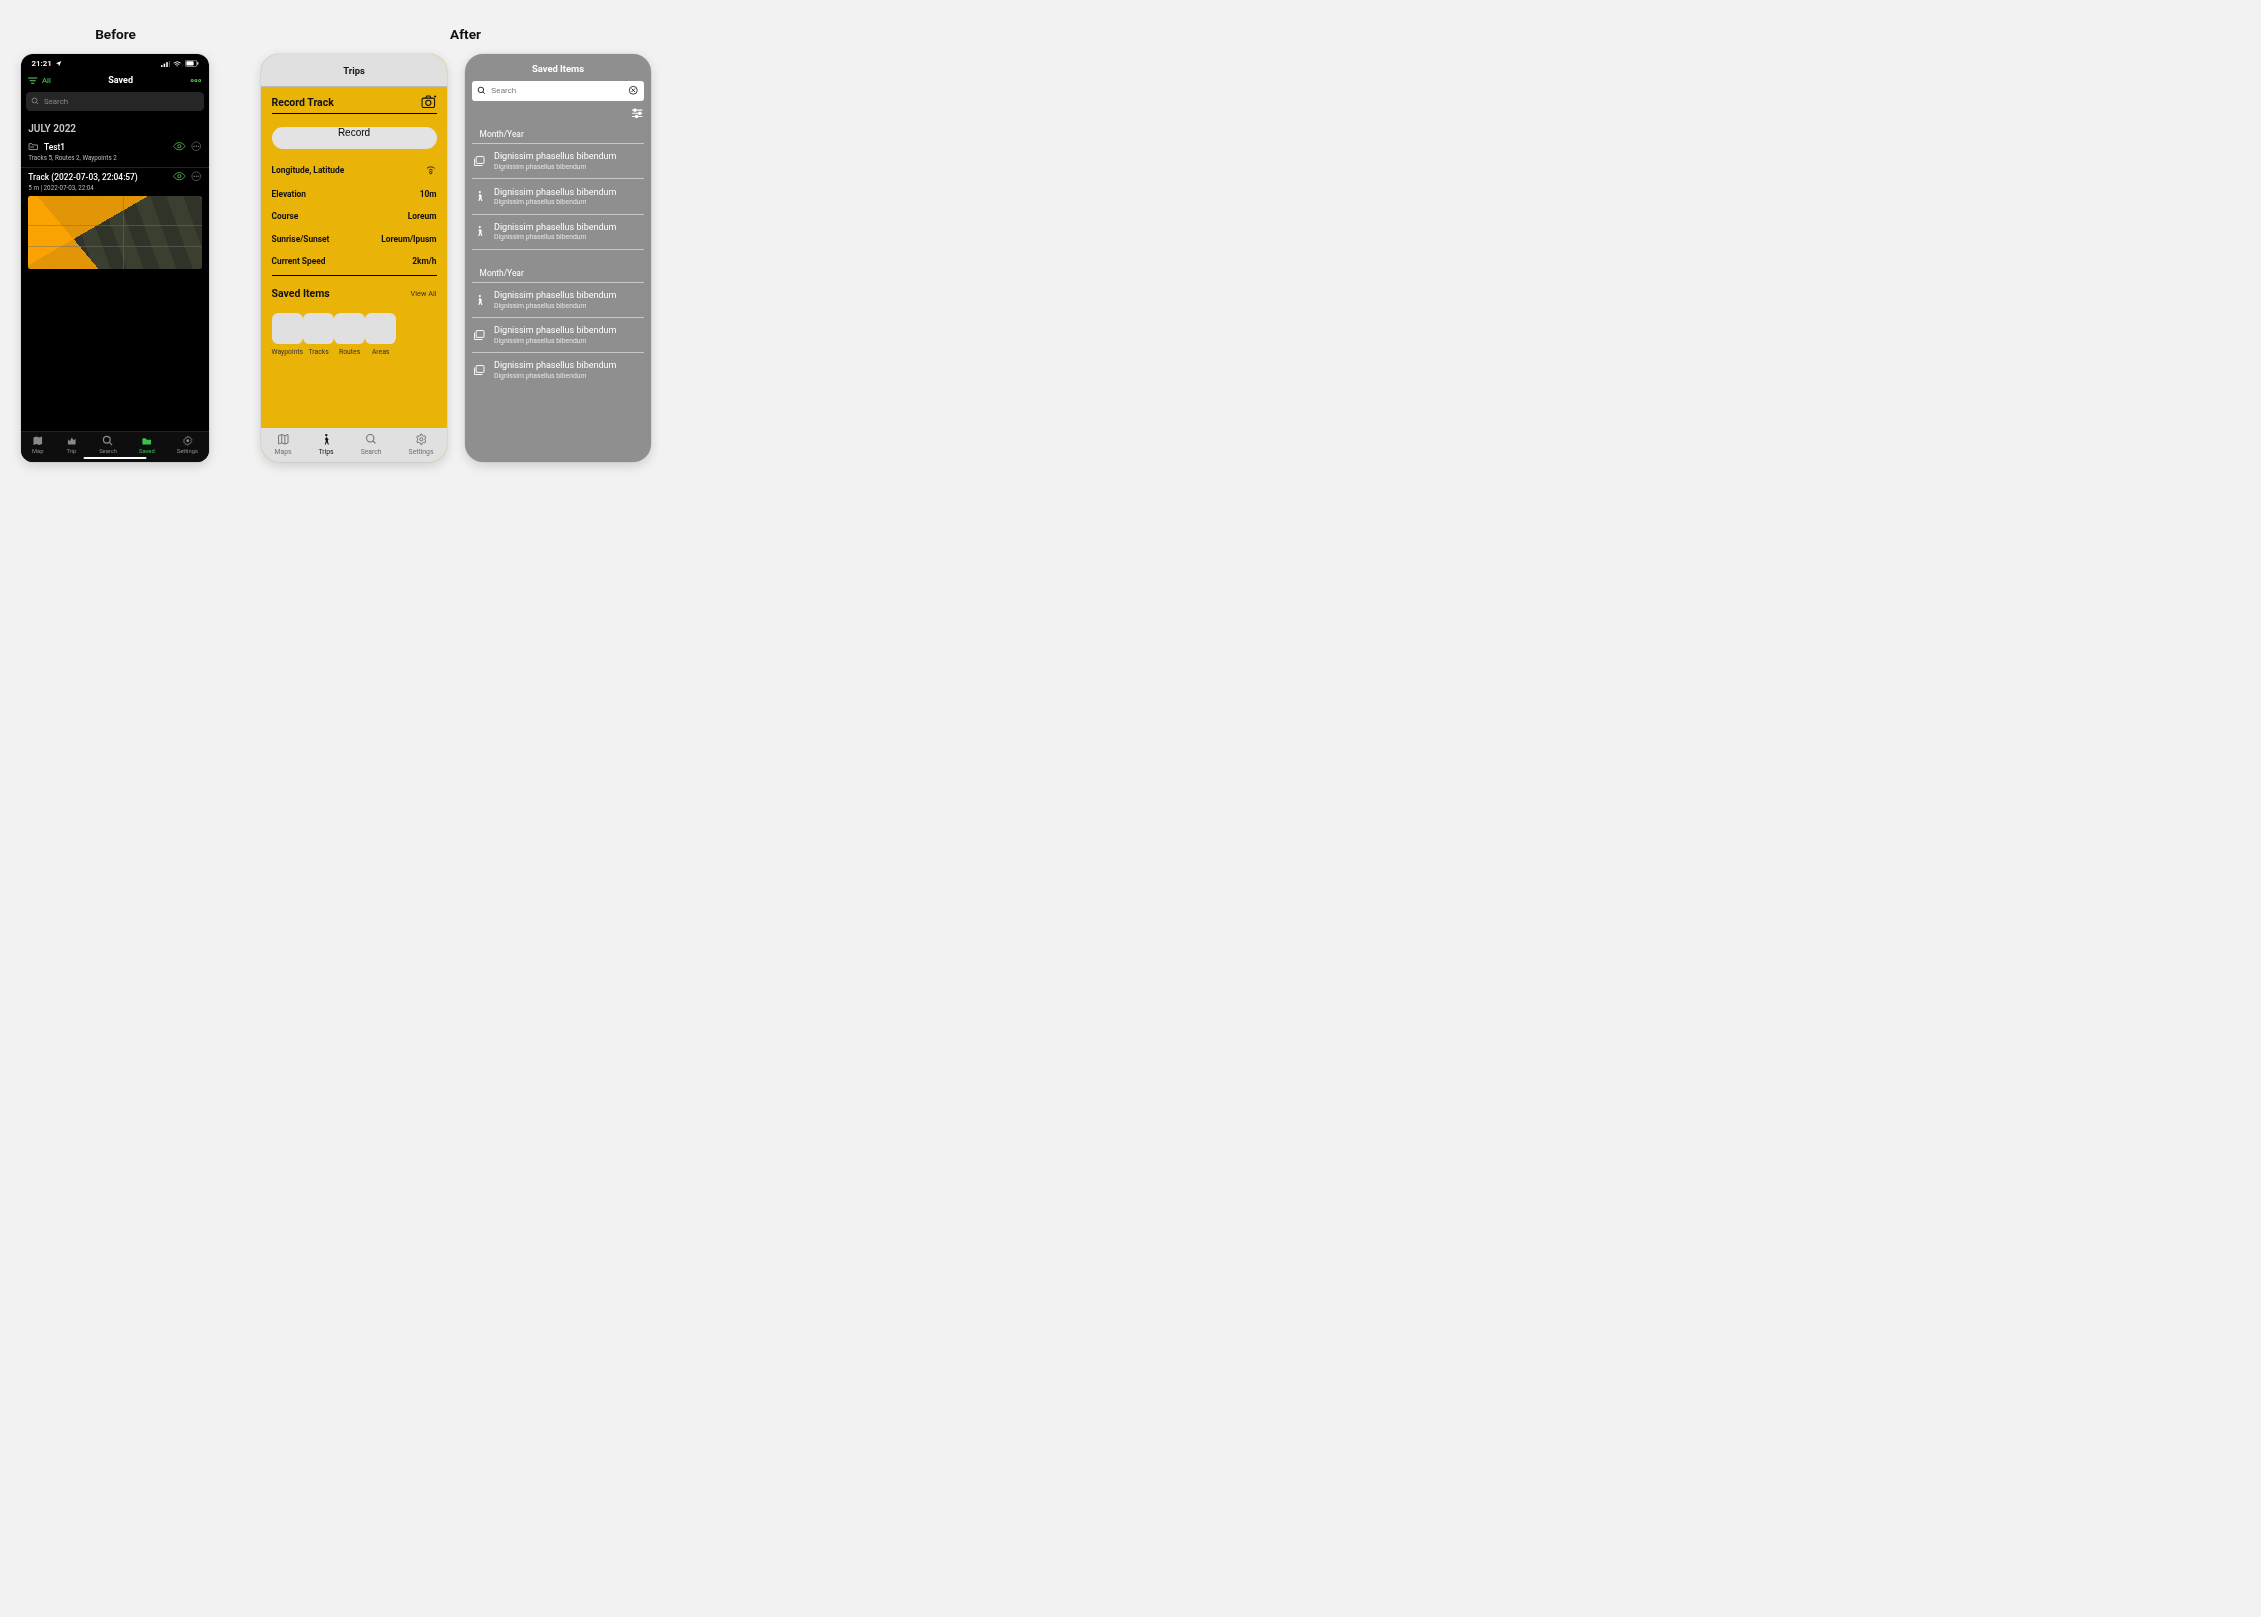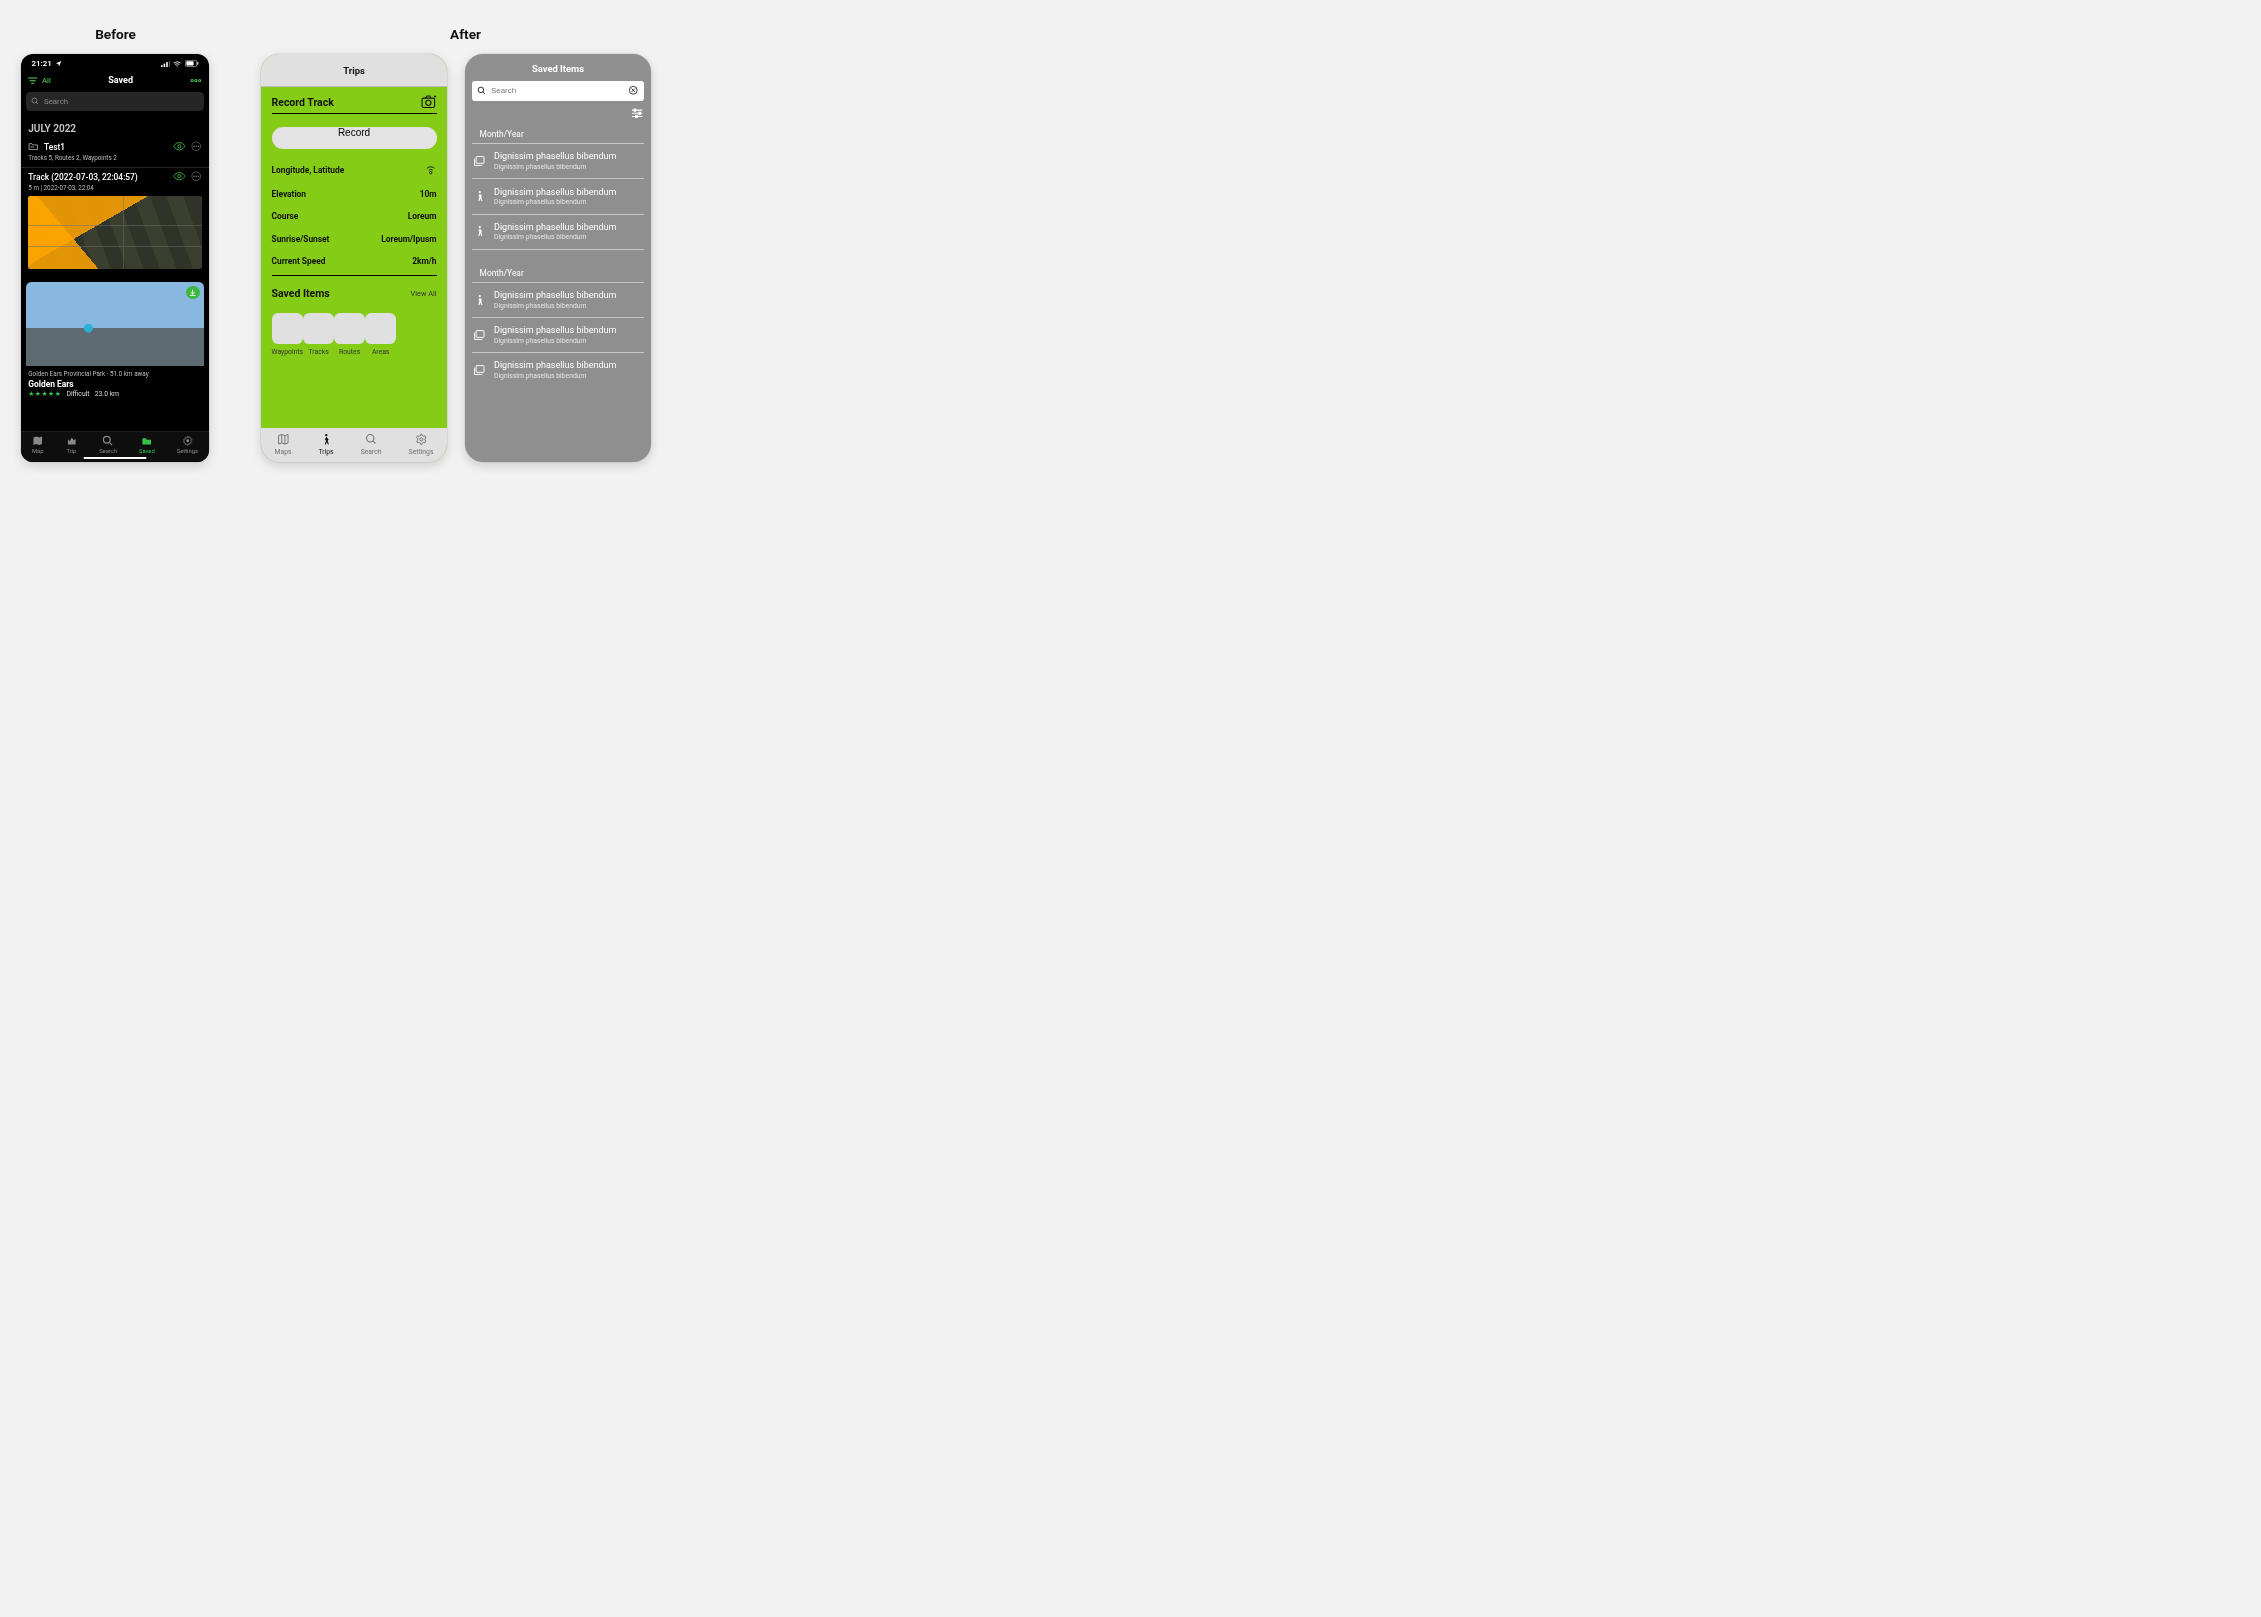--- a/index.html
+++ b/index.html
@@ -99,21 +99,21 @@
   }
   .before-nav .nav-item { display:flex; flex-direction:column; align-items:center; gap:1px; color:#8a8a8a; font-size:5.8px;}
   .before-nav .nav-item.active { color:#38c24d; }
   .before-nav svg { width:11.5px; height:11.5px; }
   .home-indicator { width:63px; height:2.1px; background:#fff; border-radius:1px; position:absolute; bottom:3.1px; left:50%; transform:translateX(-50%);}
 
   
   #phone-trips {
     left: 261px; top: 54px;
     width: 186px; height: 408px;
-    background:#84cc16; color:#111;
+    background:#eab308; color:#111;
   }
   .trips-header { background:#e0e0e0; text-align:center; font-weight:700; font-size:9.4px; padding:10.5px 0; border-bottom:0.5px solid #bbb;}
   .trips-body { padding: 8.4px 10.5px 0; flex:1; overflow:hidden;}
   .trips-section-title-row { display:flex; justify-content:space-between; align-items:center; border-bottom:1px solid #000; padding-bottom:4.2px;}
   .trips-section-title { font-weight:700; font-size:10.5px;}
   .record-btn {
     margin:12.6px 0 9.4px; width:100%; height:22px; border:none; border-radius:11.5px;
     background:#e3e3e3; font-size:10px; display:flex; align-items:flex-start; justify-content:center;
   }
   .kv-row { display:flex; justify-content:space-between; align-items:center; padding:6.3px 0; font-size:8.4px; color:#111;font-weight:bold;}
@@ -271,40 +271,20 @@
               <circle cx="12" cy="12" r="1" fill="#888"></circle>
               <circle cx="17" cy="12" r="1" fill="#888"></circle>
             </svg>
         </span>
       </div>
     </div>
     <div class="item-sub">5 m | 2022-07-03, 22:04</div>
     <div class="map-thumb"></div>
   </div>
 
-  <div class="photo-card">
-    <div class="photo-img">
-      <div class="dl-badge">
-        <svg width="7.3" height="7.3" viewBox="0 0 24 24" fill="none" stroke="#fff" stroke-width="3" stroke-linecap="round">
-            <path d="M12 3v12"></path>
-            <path d="M6 11l6 6 6-6"></path>
-            <path d="M4 21h16"></path>
-          </svg>
-      </div>
-    </div>
-    <div class="photo-meta">
-      <div class="line1">Golden Ears Provincial Park · 51.0 km away</div>
-      <div class="line2">Golden Ears</div>
-      <div class="line3">
-        <span class="stars">★★★★★</span>
-        <span style="color:#ddd">Difficult</span>
-        <span style="color:#ddd">23.0 km</span>
-      </div>
-    </div>
-  </div>
 
   <div class="before-nav">
     <div class="nav-item">
       <svg viewBox="0 0 24 24" fill="currentColor">
           <path d="M3 5l6-2 6 2 6-2v16l-6 2-6-2-6 2z"></path>
         </svg>
       <span>Map</span>
     </div>
     <div class="nav-item">
       <svg viewBox="0 0 24 24" fill="currentColor">

